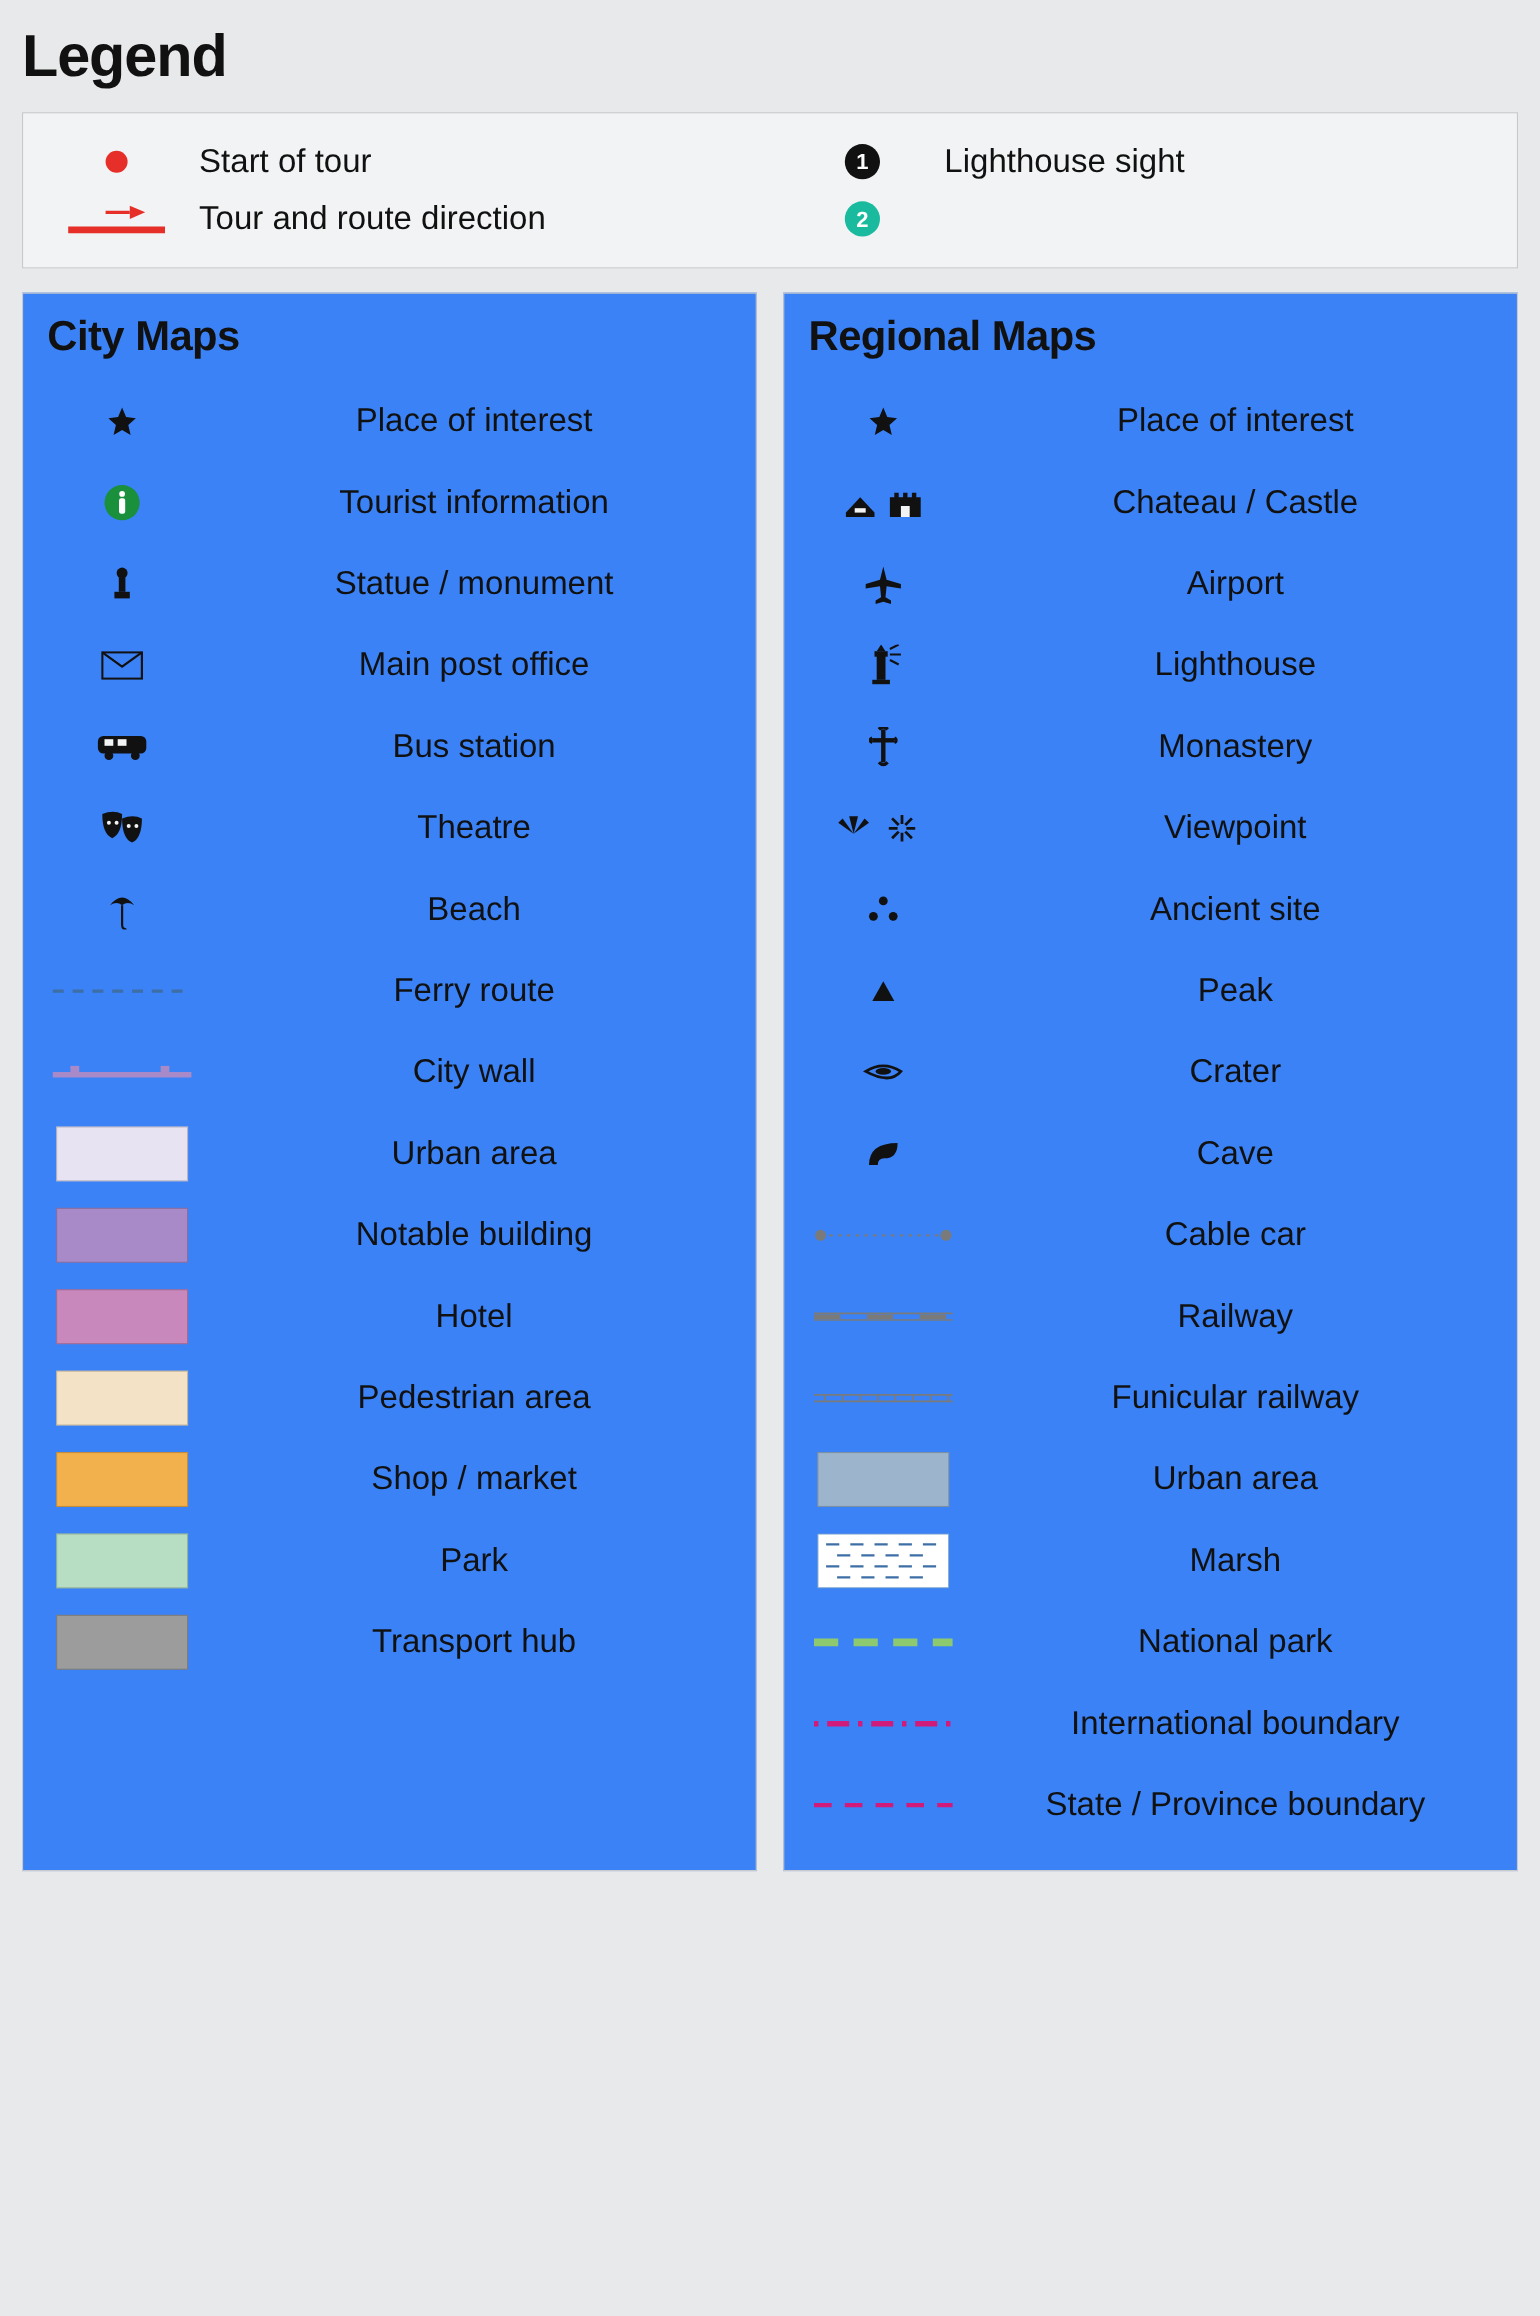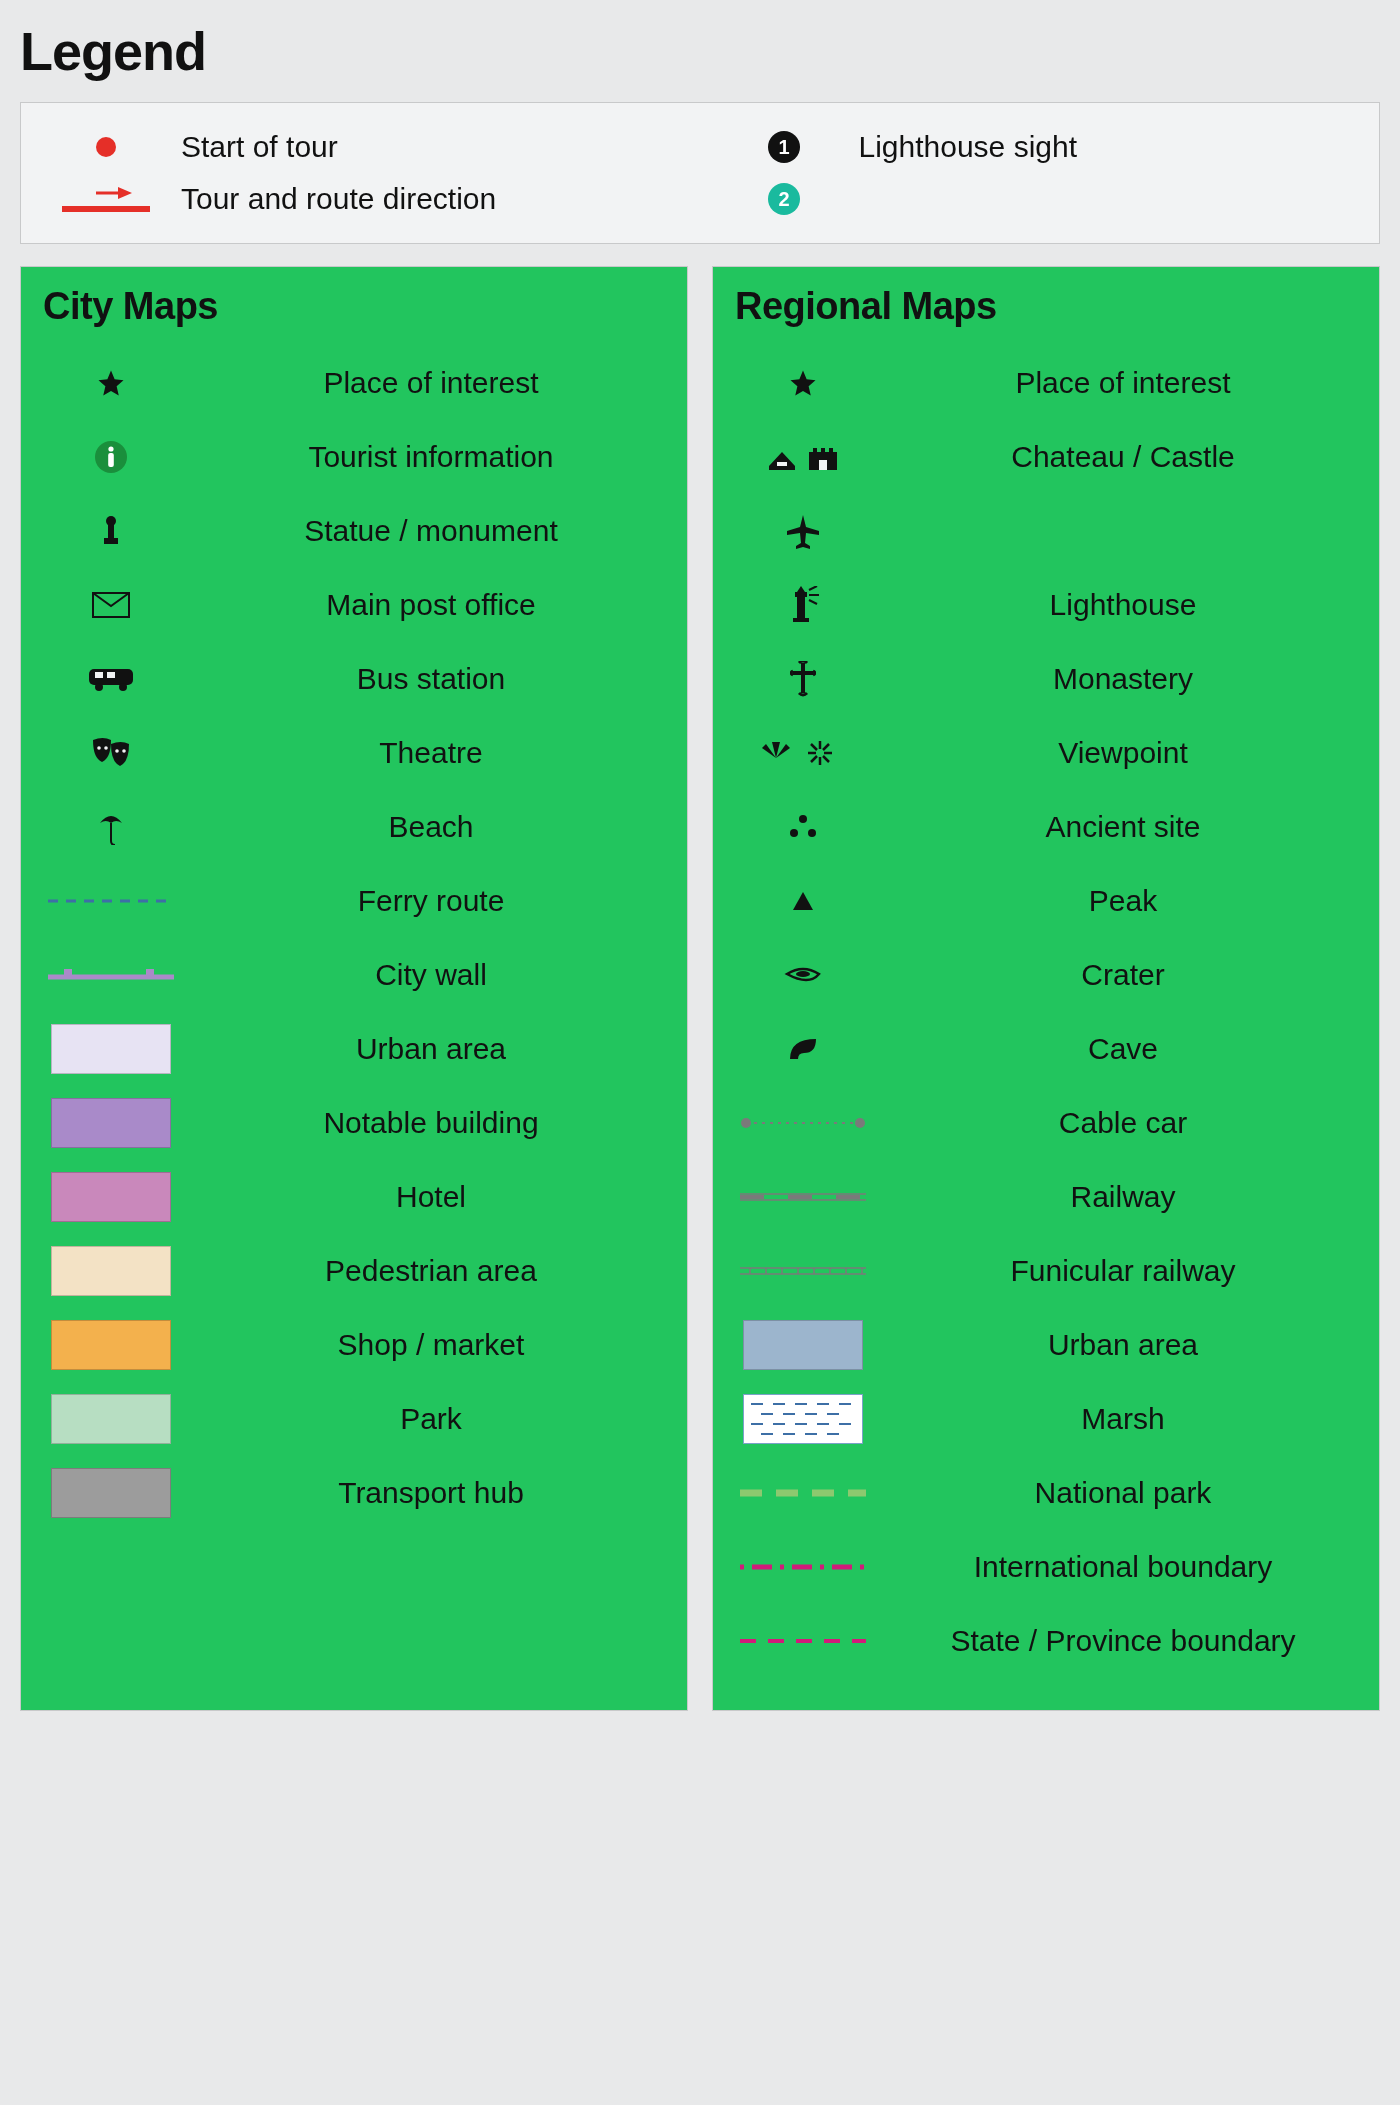--- a/index.html
+++ b/index.html
@@ -34,23 +34,23 @@
     min-height: 52px;
   }
   .top-icon { display:flex; align-items:center; justify-content:center; height:40px; }
   .top-label { font-size: 30px; }
   .columns {
     display: grid;
     grid-template-columns: 1fr 1fr;
     column-gap: 24px;
   }
   .col {
-    background: #22c55e;
+    background: #3b82f6;
     border: 1px solid #c8c9ca;
-    padding: 14px 16px 32px 16px;
+    padding: 14px 16px 22px 16px;
   }
   .col h2 {
     font-size: 38px;
     font-weight: 800;
     margin: 4px 0 18px 6px;
     letter-spacing: -0.5px;
   }
   .list { list-style:none; margin:0; padding:0; }
   .item {
     display: grid;
@@ -314,20 +314,21 @@
         </span>
         <span class="label">Chateau / Castle</span>
       </li>
 
       <li class="item">
         <span class="sym">
           <svg width="36" height="36" viewBox="0 0 36 36">
             <path d="M18 2 l3 12 l13 4 v4 l-13 -2 l-1 10 l5 3 v3 l-7 -2 l-7 2 v-3 l5 -3 l-1 -10 l-13 2 v-4 l13 -4z" fill="#111"></path>
           </svg>
         </span>
+        <span class="label">Airport</span>
       </li>
 
       <li class="item">
         <span class="sym">
           <svg width="40" height="38" viewBox="0 0 40 38">
             <rect x="14" y="10" width="8" height="22" fill="#111"></rect>
             <rect x="12" y="6" width="12" height="5" fill="#111"></rect>
             <polygon points="18,0 22,6 14,6" fill="#111"></polygon>
             <line x1="26" y1="4" x2="34" y2="0" stroke="#111" stroke-width="2"></line>
             <line x1="26" y1="9" x2="36" y2="9" stroke="#111" stroke-width="2"></line>

